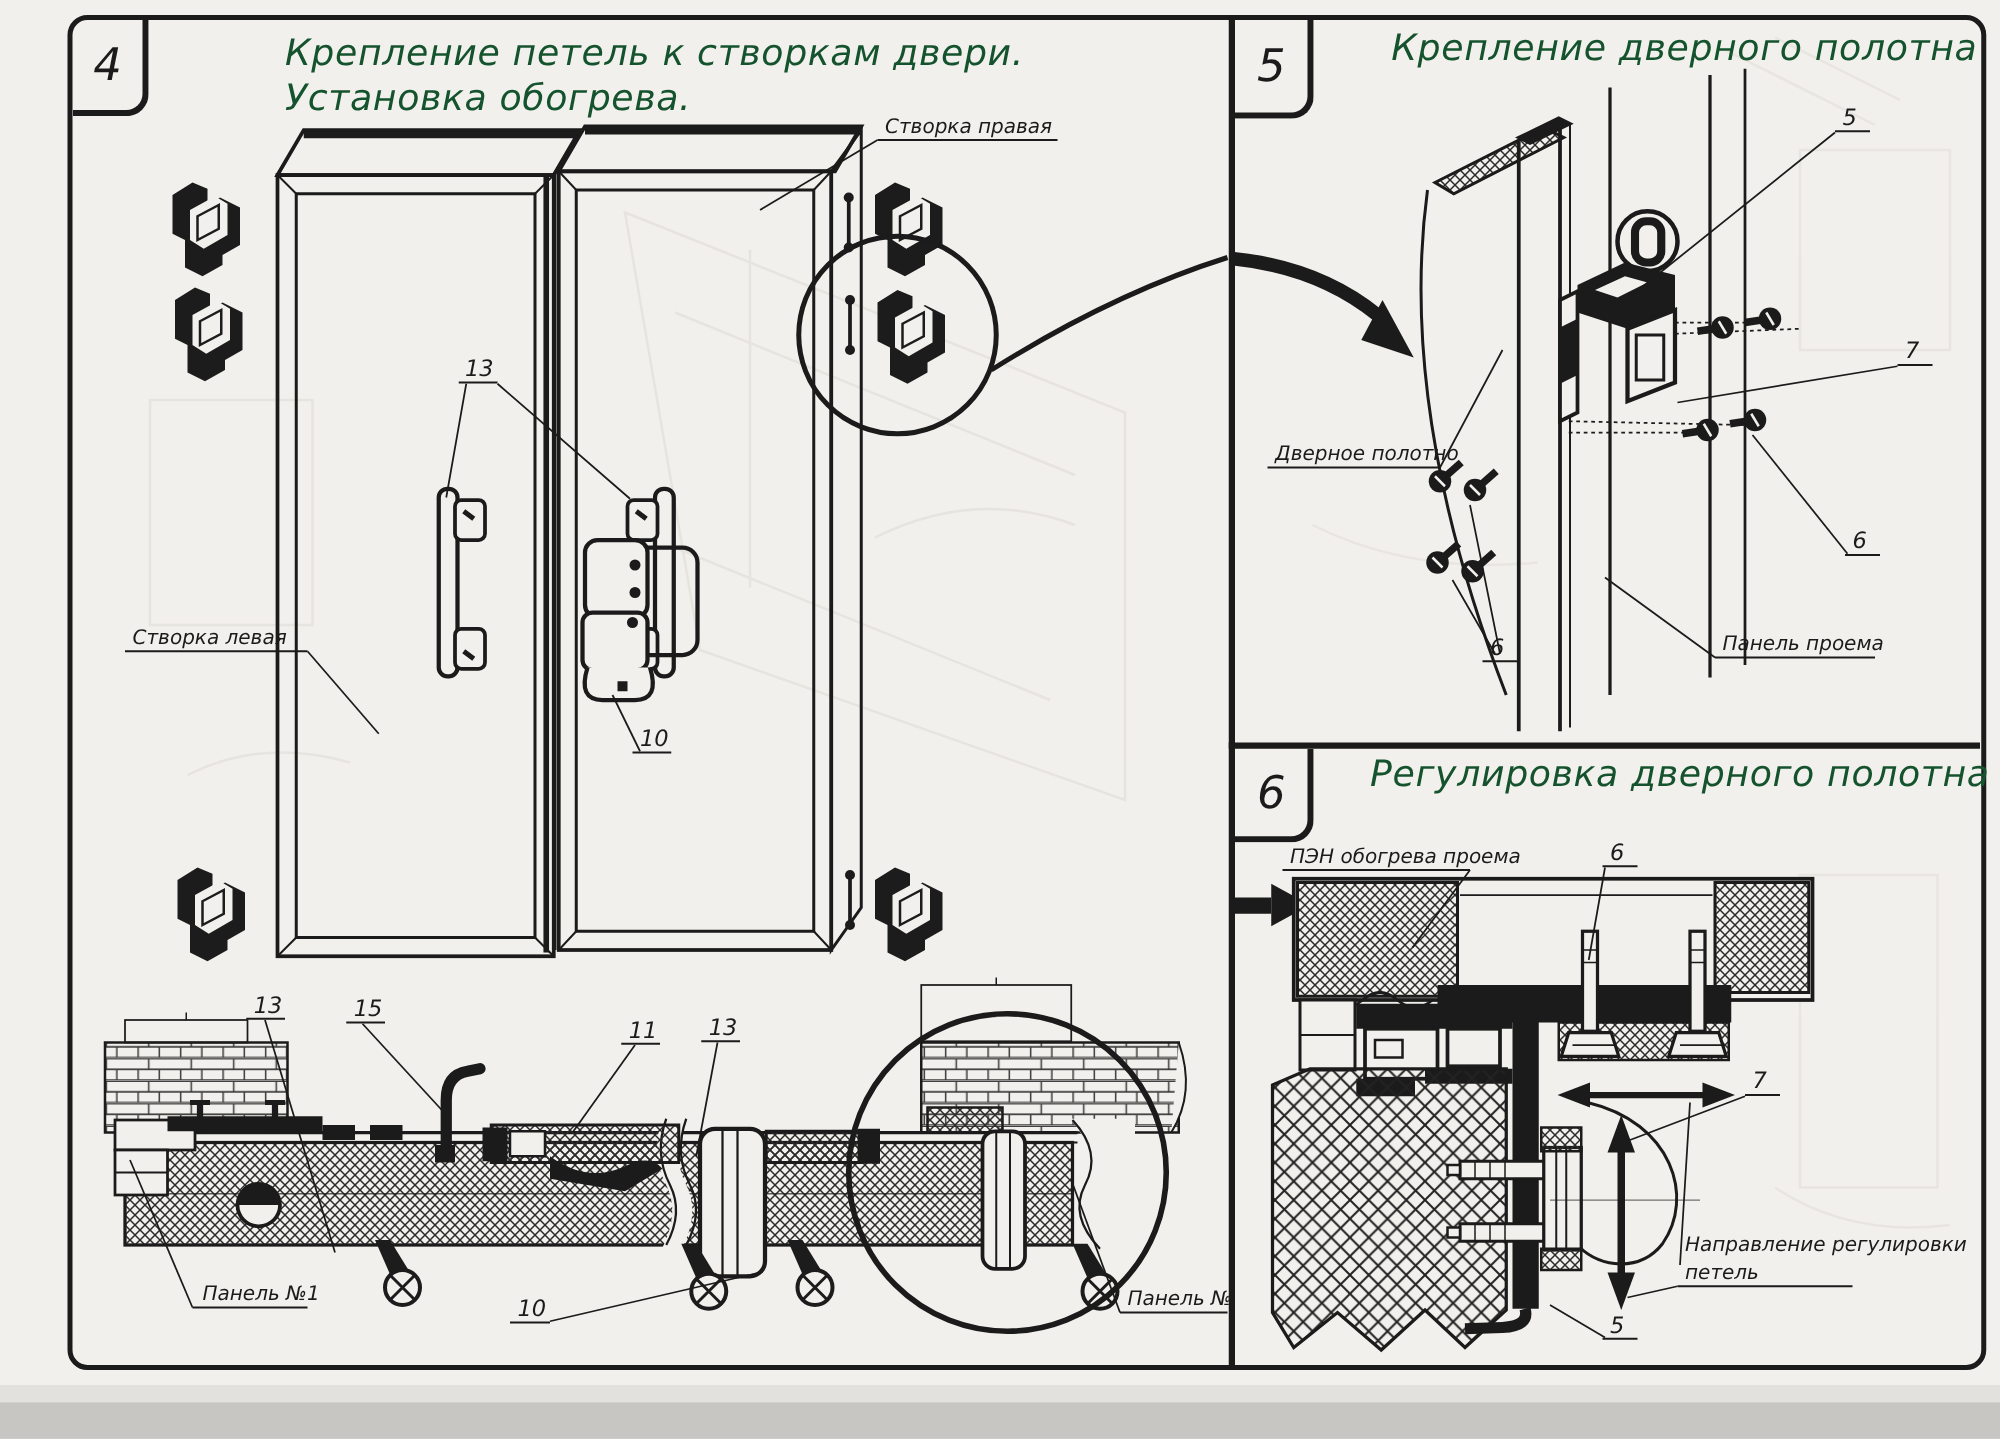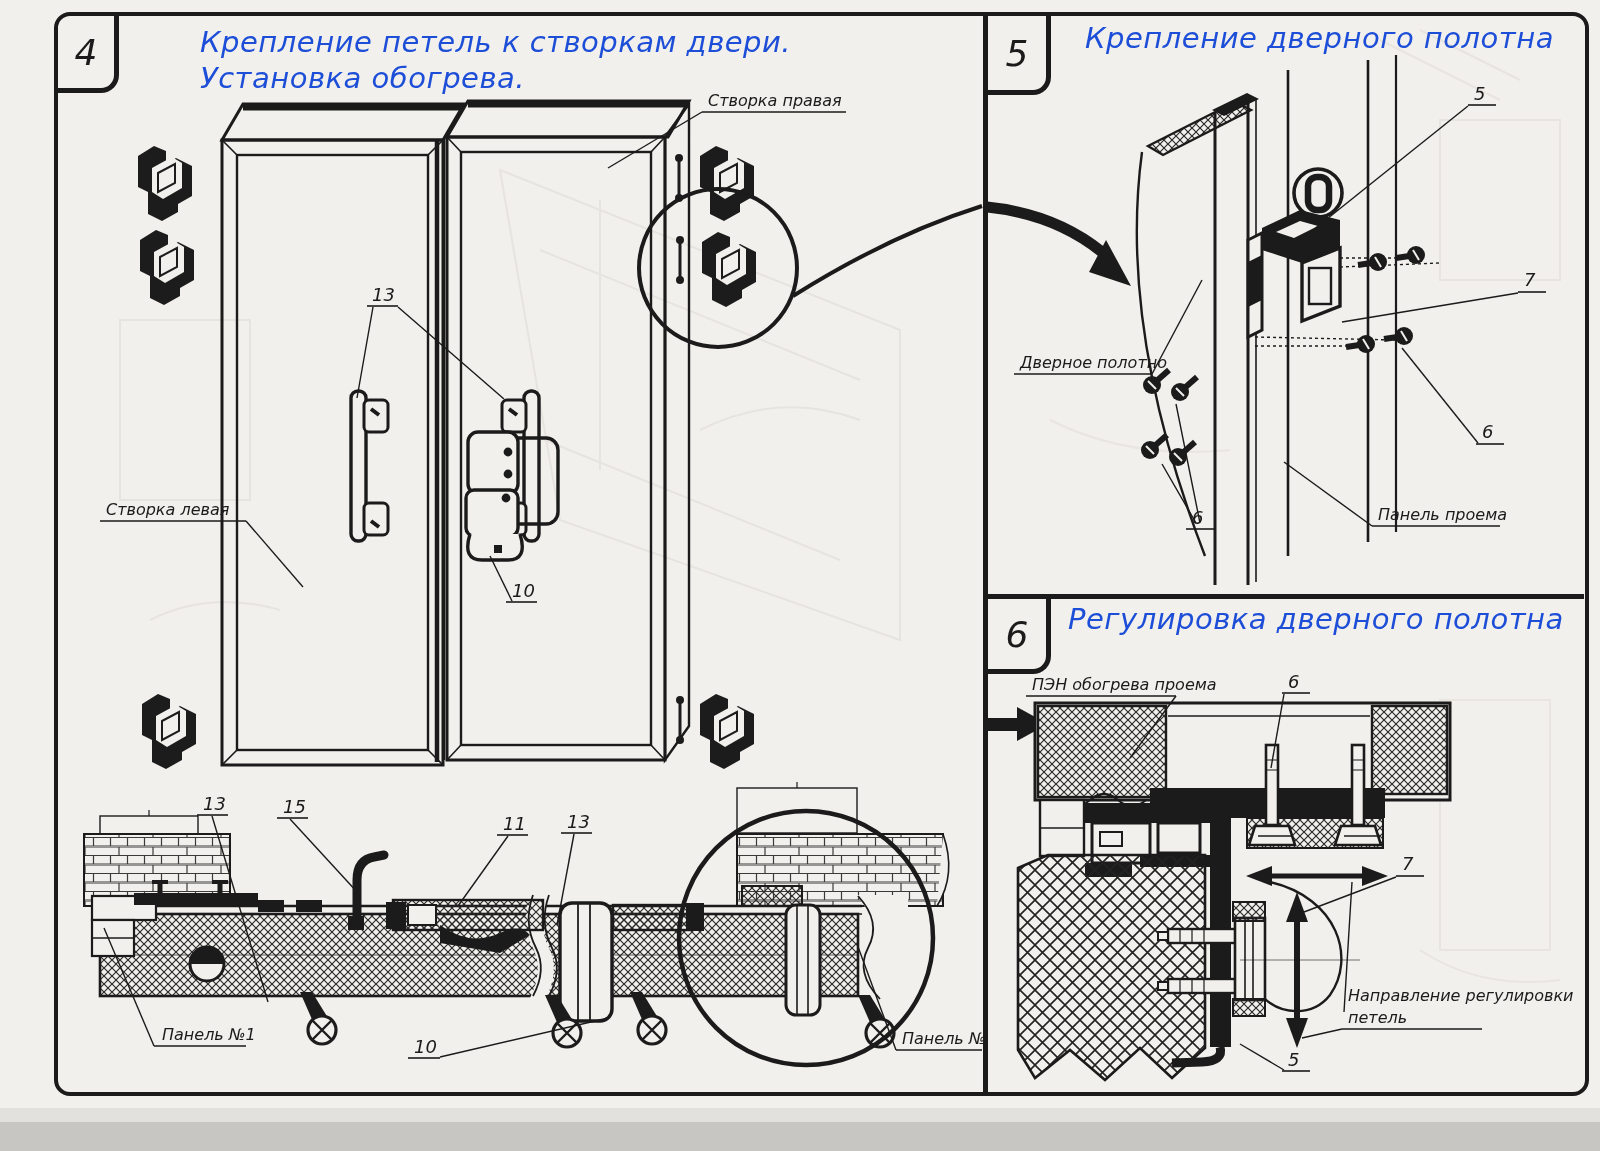--- a/index.html
+++ b/index.html
@@ -15,22 +15,22 @@
          border:4px solid #1b1b1b;border-radius:16px;}
   .divider-v{position:absolute;left:983px;top:12px;width:5px;height:1080px;background:#1b1b1b;}
   .divider-h{position:absolute;left:983px;top:594px;width:601px;height:5px;background:#1b1b1b;}
   .badge{position:absolute;background:transparent;border-right:5px solid #1b1b1b;
          border-bottom:5px solid #1b1b1b;border-bottom-right-radius:18px;
          display:flex;align-items:center;justify-content:center;
          font-style:italic;font-size:36px;color:#1b1b1b;}
   #badge4{left:58px;top:16px;width:56px;height:72px;}
   #badge5{left:988px;top:16px;width:58px;height:74px;}
   #badge6{left:988px;top:599px;width:58px;height:70px;}
-  .title{position:absolute;font-style:italic;color:#1d4ed8;line-height:36px;
-         font-size:29px;letter-spacing:0.5px;white-space:pre;}
+  .title{position:absolute;font-style:italic;color:#14532d;line-height:36px;
+         font-size:29px;letter-spacing:0.5px;white-space:pre;margin-left:28px;}
   #title4{left:200px;top:24px;}
   #title5{left:1085px;top:22px;text-align:right;width:420px;line-height:33px;}
   #title6{left:1068px;top:602px;text-align:right;width:440px;line-height:34px;}
   svg{position:absolute;}
   svg text{font-family:"DejaVu Sans",sans-serif;font-style:italic;fill:#1b1b1b;}
   .lab{font-size:16px;}
   .co{font-size:18px;}
 </style>
 </head>
 <body>

